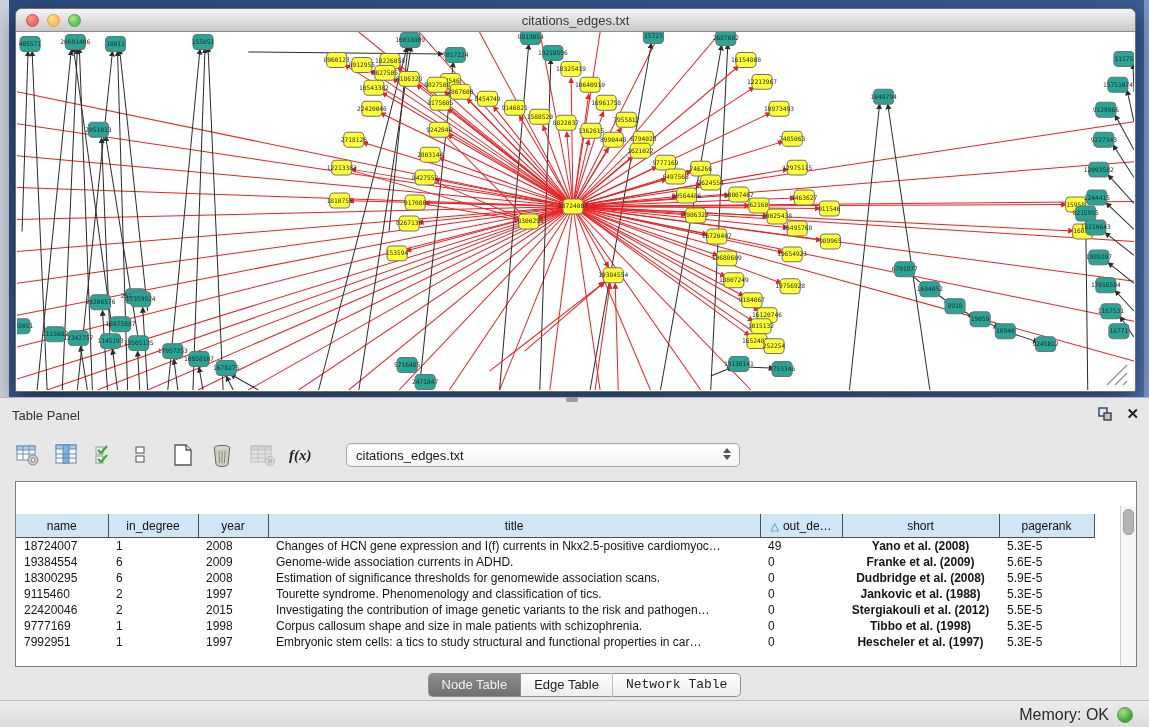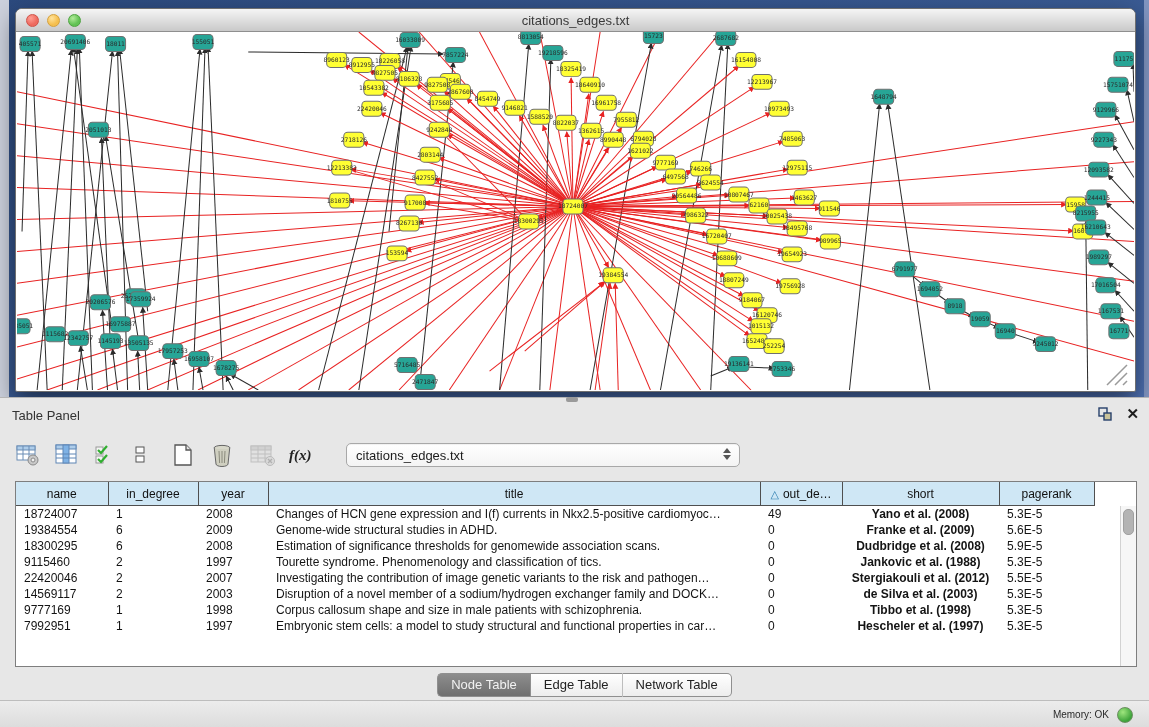--- a/index.html
+++ b/index.html
@@ -28,38 +28,38 @@
   .toolbar{height:46px;display:flex;align-items:center;padding-left:16px;gap:13px;}
   .tb-btn{width:26px;height:26px;display:flex;align-items:center;justify-content:flex-start;}
   .fx{font-family:"Liberation Serif",serif;font-style:italic;font-weight:bold;font-size:15px;color:#222;}
   .combo{margin-left:18px;width:392px;height:22px;background:linear-gradient(#ffffff,#f4f4f4);border:1px solid #a8a8a8;border-radius:5px;display:flex;align-items:center;position:relative;box-shadow:inset 0 1px 1px rgba(0,0,0,.06);}
   .combo .val{margin-left:9px;font-size:13px;color:#1c1c1c;}
   .combo-arrows{position:absolute;right:8px;top:4px;display:flex;flex-direction:column;gap:2px;}
   .combo-arrows .up{width:0;height:0;border-left:4px solid transparent;border-right:4px solid transparent;border-bottom:5px solid #555;}
   .combo-arrows .down{width:0;height:0;border-left:4px solid transparent;border-right:4px solid transparent;border-top:5px solid #555;}
   
   .table-wrap{position:relative;margin-left:15px;margin-top:3px;width:1122px;height:186px;border:1px solid #7e7e7e;background:#fff;overflow:hidden;box-sizing:border-box;}
-  table.data{border-collapse:collapse;table-layout:fixed;width:1078px;}
+  table.data{border-collapse:collapse;table-layout:fixed;width:1078px;margin-top:32px;}
   table.data th{background:#cfe7f5;font-weight:normal;font-size:12px;color:#111;height:23px;border-right:1px solid #4f4f4f;border-bottom:1px solid #4f4f4f;padding:0;overflow:hidden;white-space:nowrap;}
   table.data td{font-size:12px;color:#141414;height:16px;padding:0 0 0 8px;overflow:hidden;white-space:nowrap;text-overflow:clip;}
   table.data td.c5{text-align:center;padding:0;font-weight:bold;}
   .sort-glyph{color:#2e7fb0;margin-right:4px;font-size:11px;}
   .vscroll{position:absolute;right:0;top:24px;bottom:0;width:15px;background:#f6f6f6;border-left:1px solid #d2d2d2;}
   .vthumb{position:absolute;left:2px;top:3px;width:9px;height:24px;border-radius:5px;background:#b4b4b4;border:1px solid #a0a0a0;}
   
   .tabs{display:flex;justify-content:center;margin-top:6px;}
   .seg{height:22px;line-height:22px;font-size:13px;padding:0 13px;border-top:1px solid #8f8f8f;border-bottom:1px solid #8f8f8f;background:linear-gradient(#ffffff,#ededed);color:#222;}
   .seg.first{border-left:1px solid #8f8f8f;border-radius:5px 0 0 5px;margin-left:20px;}
   .seg.last{border-right:1px solid #8f8f8f;border-radius:0 5px 5px 0;}
   .seg.active{background:linear-gradient(#8d8d8d,#6f6f6f);color:#f2f2f2;}
-  .seg.sep{border-left:1px solid #bdbdbd;}
+  .seg.sep{border-left:1px solid #bdbdbd;font-family:Liberation Mono, monospace;}
   .seg.active+ .seg{border-left:1px solid #8f8f8f;}
   
   .status-bar{position:absolute;left:0;bottom:0;width:1149px;height:27px;background:linear-gradient(#ececec,#dcdcdc);border-top:1px solid #bdbdbd;display:flex;align-items:center;justify-content:flex-end;}
-  .mem-label{font-size:10px;color:#2a2a2a;margin-right:8px;}
+  .mem-label{font-size:16px;color:#2a2a2a;margin-right:8px;}
   .mem-dot{width:14px;height:14px;border-radius:50%;margin-right:16px;background:radial-gradient(circle at 35% 30%,#9fe67e,#3da33a 70%);border:1px solid #6b8f60;}
 </style>
 </head>
 <body>
 
 <div class="network-area">
   <div class="left-strip"></div>
   <div class="right-strip"></div>
 
   <div class="net-window">
@@ -811,21 +811,21 @@
             <td class="c2">2008</td>
             <td class="c3">Changes of HCN gene expression and I(f) currents in Nkx2.5-positive cardiomyoc…</td>
             <td class="c4">49</td>
             <td class="c5">Yano et al. (2008)</td>
             <td class="c6">5.3E-5</td>
           </tr>
           <tr>
             <td class="c0">19384554</td>
             <td class="c1">6</td>
             <td class="c2">2009</td>
-            <td class="c3">Genome-wide structural studies in ADHD.</td>
+            <td class="c3">Genome-wide association currents in ADHD.</td>
             <td class="c4">0</td>
             <td class="c5">Franke et al. (2009)</td>
             <td class="c6">5.6E-5</td>
           </tr>
           <tr>
             <td class="c0">18300295</td>
             <td class="c1">6</td>
             <td class="c2">2008</td>
             <td class="c3">Estimation of significance thresholds for genomewide association scans.</td>
             <td class="c4">0</td>
@@ -837,49 +837,40 @@
             <td class="c1">2</td>
             <td class="c2">1997</td>
             <td class="c3">Tourette syndrome. Phenomenology and classification of tics.</td>
             <td class="c4">0</td>
             <td class="c5">Jankovic et al. (1988)</td>
             <td class="c6">5.3E-5</td>
           </tr>
           <tr>
             <td class="c0">22420046</td>
             <td class="c1">2</td>
-            <td class="c2">2007</td>
+            <td class="c2">2015</td>
             <td class="c3">Investigating the contribution of image genetic variants to the risk and pathogen…</td>
             <td class="c4">0</td>
             <td class="c5">Stergiakouli et al. (2012)</td>
             <td class="c6">5.5E-5</td>
-          </tr>
-          <tr>
-            <td class="c0">14569117</td>
-            <td class="c1">2</td>
-            <td class="c2">2003</td>
-            <td class="c3">Disruption of a novel member of a sodium/hydrogen exchanger family and DOCK…</td>
-            <td class="c4">0</td>
-            <td class="c5">de Silva et al. (2003)</td>
-            <td class="c6">5.3E-5</td>
           </tr>
           <tr>
             <td class="c0">9777169</td>
             <td class="c1">1</td>
             <td class="c2">1998</td>
             <td class="c3">Corpus callosum shape and size in male patients with schizophrenia.</td>
             <td class="c4">0</td>
             <td class="c5">Tibbo et al. (1998)</td>
             <td class="c6">5.3E-5</td>
           </tr>
           <tr>
             <td class="c0">7992951</td>
             <td class="c1">1</td>
             <td class="c2">1997</td>
-            <td class="c3">Embryonic stem cells: a model to study structural and functional properties in car…</td>
+            <td class="c3">Embryonic stem cells: a tics to study structural and functional properties in car…</td>
             <td class="c4">0</td>
             <td class="c5">Hescheler et al. (1997)</td>
             <td class="c6">5.3E-5</td>
           </tr>
         </tbody>
     </table>
     <div class="vscroll">
       <div class="vthumb"></div>
     </div>
   </div>

